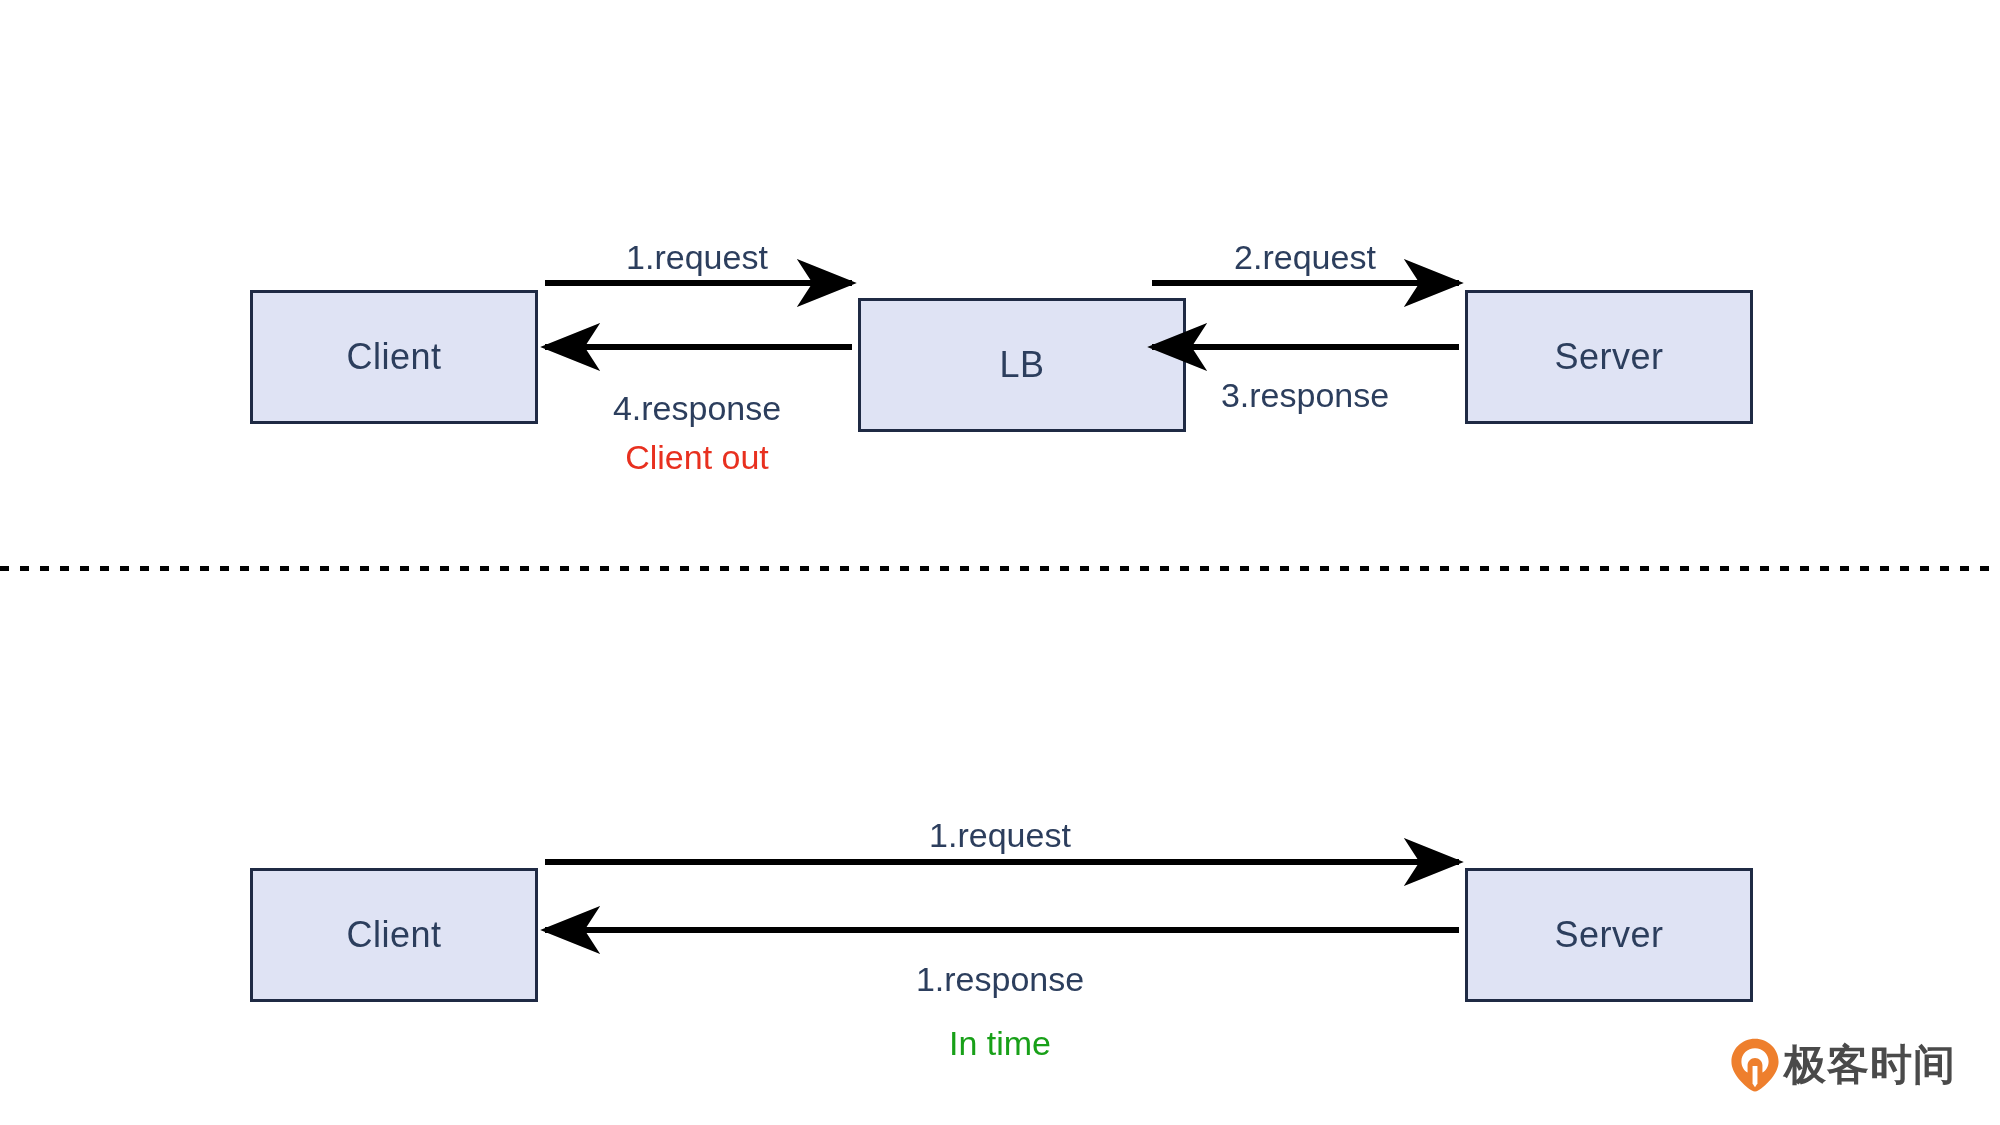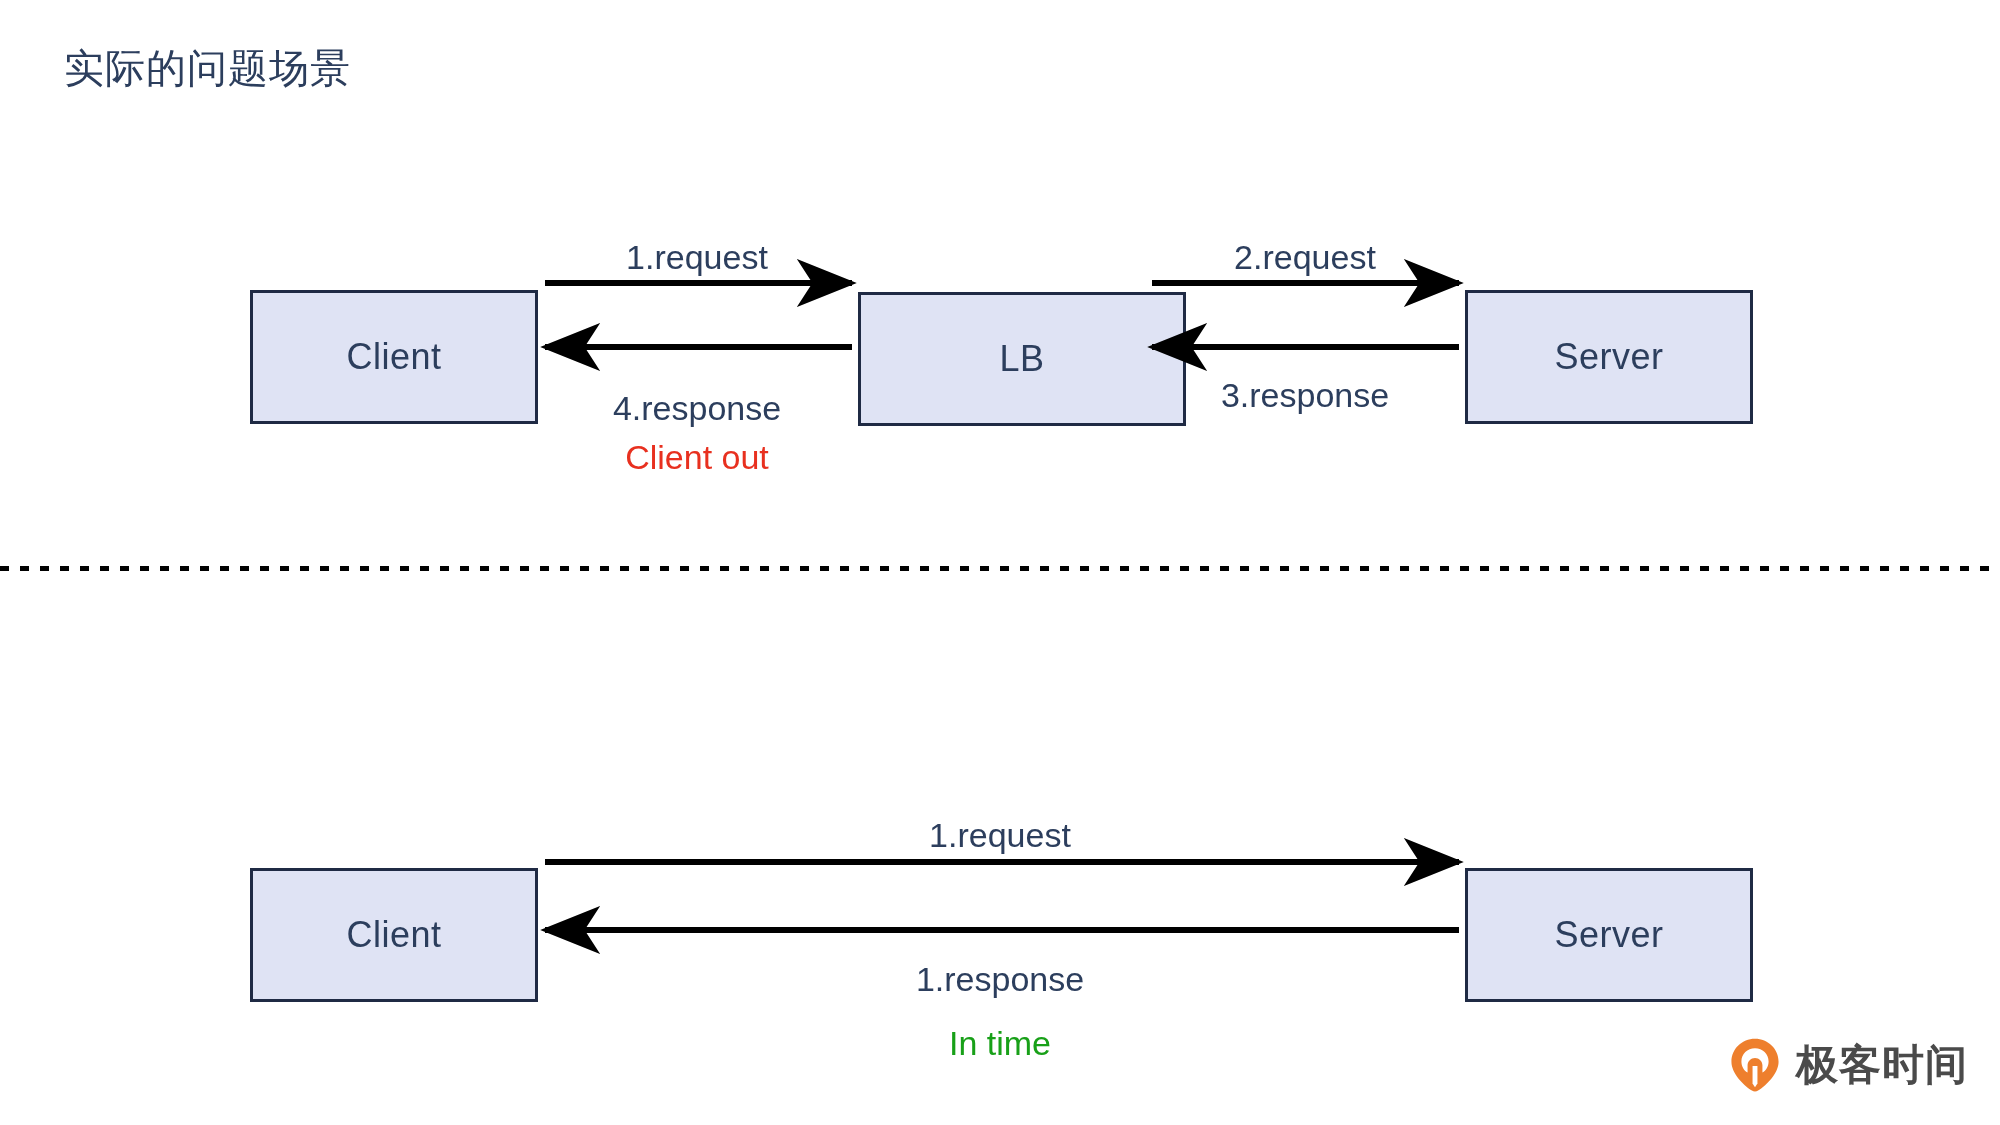--- a/index.html
+++ b/index.html
@@ -47,21 +47,21 @@
     color: #2C3E5D;
     font-size: 36px;
     font-weight: 400;
     letter-spacing: 0.5px;
     line-height: 1;
     white-space: nowrap;
   }
 
   
   #box-client-top { left: 250px; top: 250px; width: 288px; height: 134px; }
-  #box-lb         { left: 858px; top: 252px; width: 328px; height: 134px; }
+  #box-lb         { left: 858px; top: 258px; width: 328px; height: 134px; }
   #box-server-top { left: 1465px; top: 250px; width: 288px; height: 134px; }
   
   #box-client-bottom { left: 250px; top: 828px; width: 288px; height: 134px; }
   #box-server-bottom { left: 1465px; top: 828px; width: 288px; height: 134px; }
 
   
   #arrow-layer {
     position: absolute;
     left: 0; top: 0;
     width: 2000px;
@@ -100,42 +100,40 @@
     height: 5px;
   }
 
   
   #brand-logo {
     position: absolute;
     left: 1726px;
     top: 1036px;
     display: flex;
     align-items: center;
-    gap: 12px;
   }
   #brand-mark {
     width: 58px;
     height: 58px;
     flex: 0 0 auto;
   }
   #brand-text {
     color: #4A4A4A;
     font-size: 42px;
     font-weight: 700;
     letter-spacing: 1px;
     line-height: 1;
     white-space: nowrap;
   }
 </style>
 </head>
 <body>
 
 <div id="canvas">
 
-  <div id="title-top" class="section-title">实际的问题场景</div>
 
   <div id="box-client-top" class="node-box">
     <span class="node-label">Client</span>
   </div>
 
   <div id="box-lb" class="node-box">
     <span class="node-label">LB</span>
   </div>
 
   <div id="box-server-top" class="node-box">

